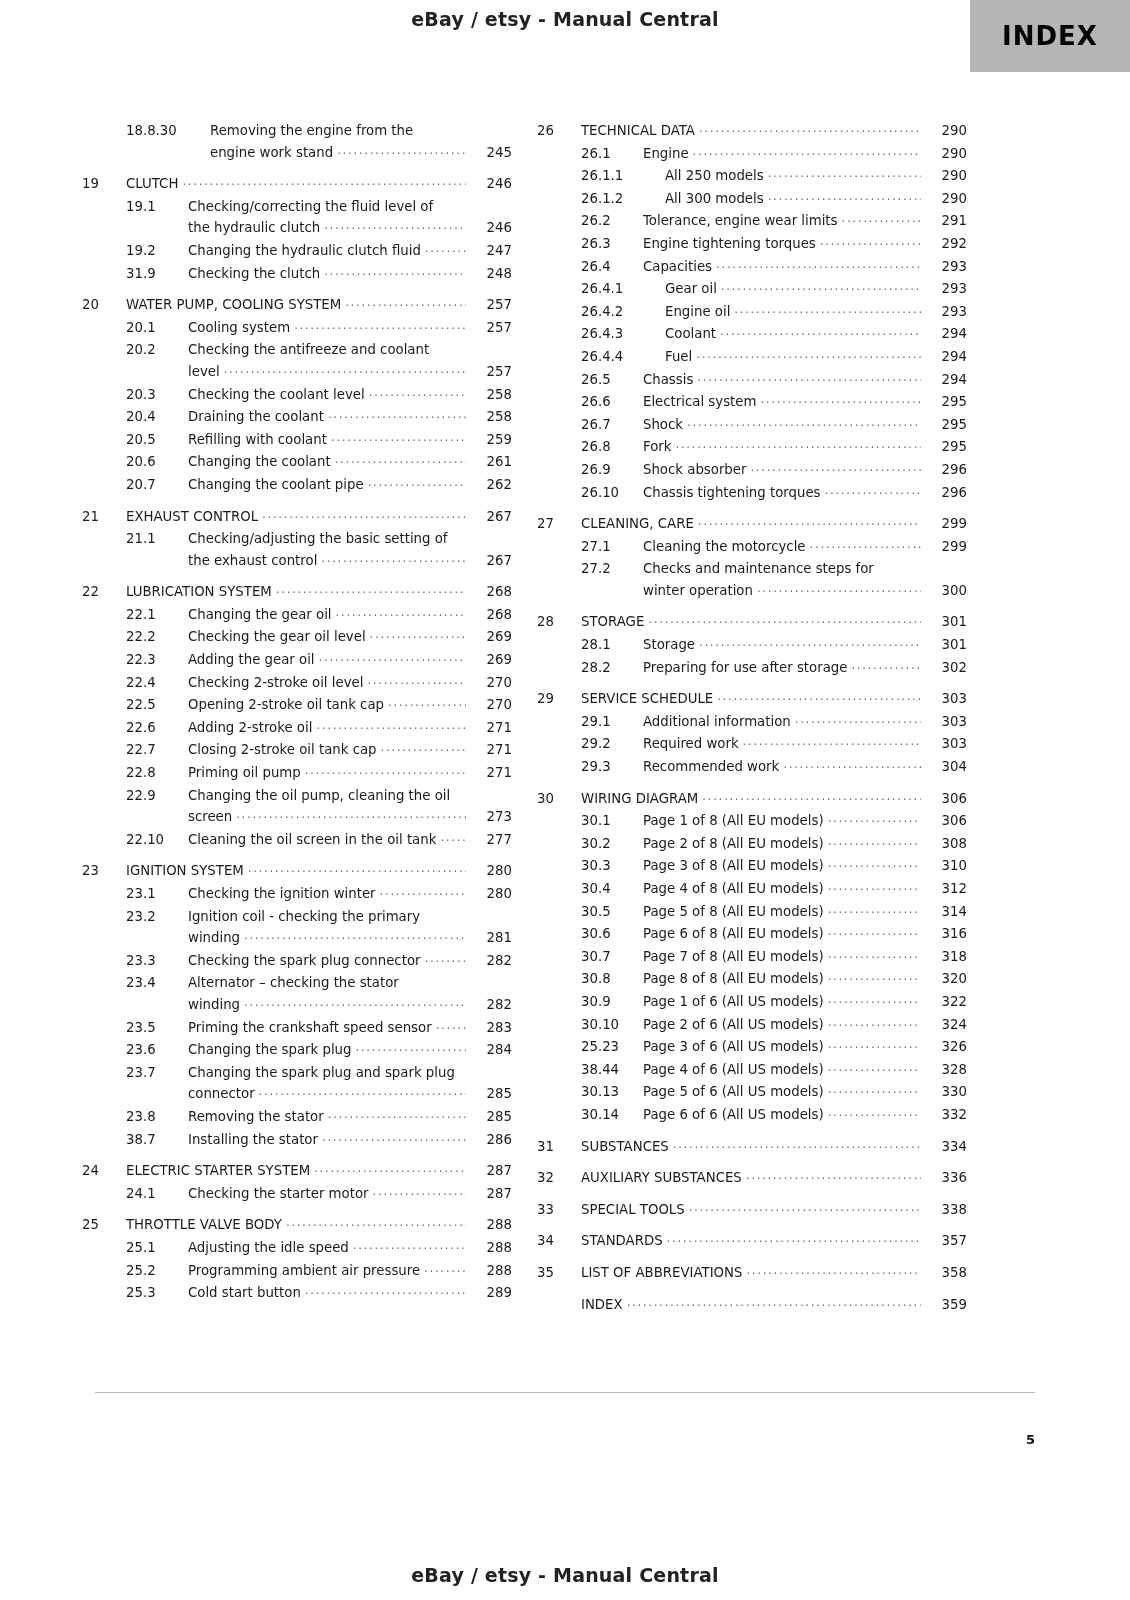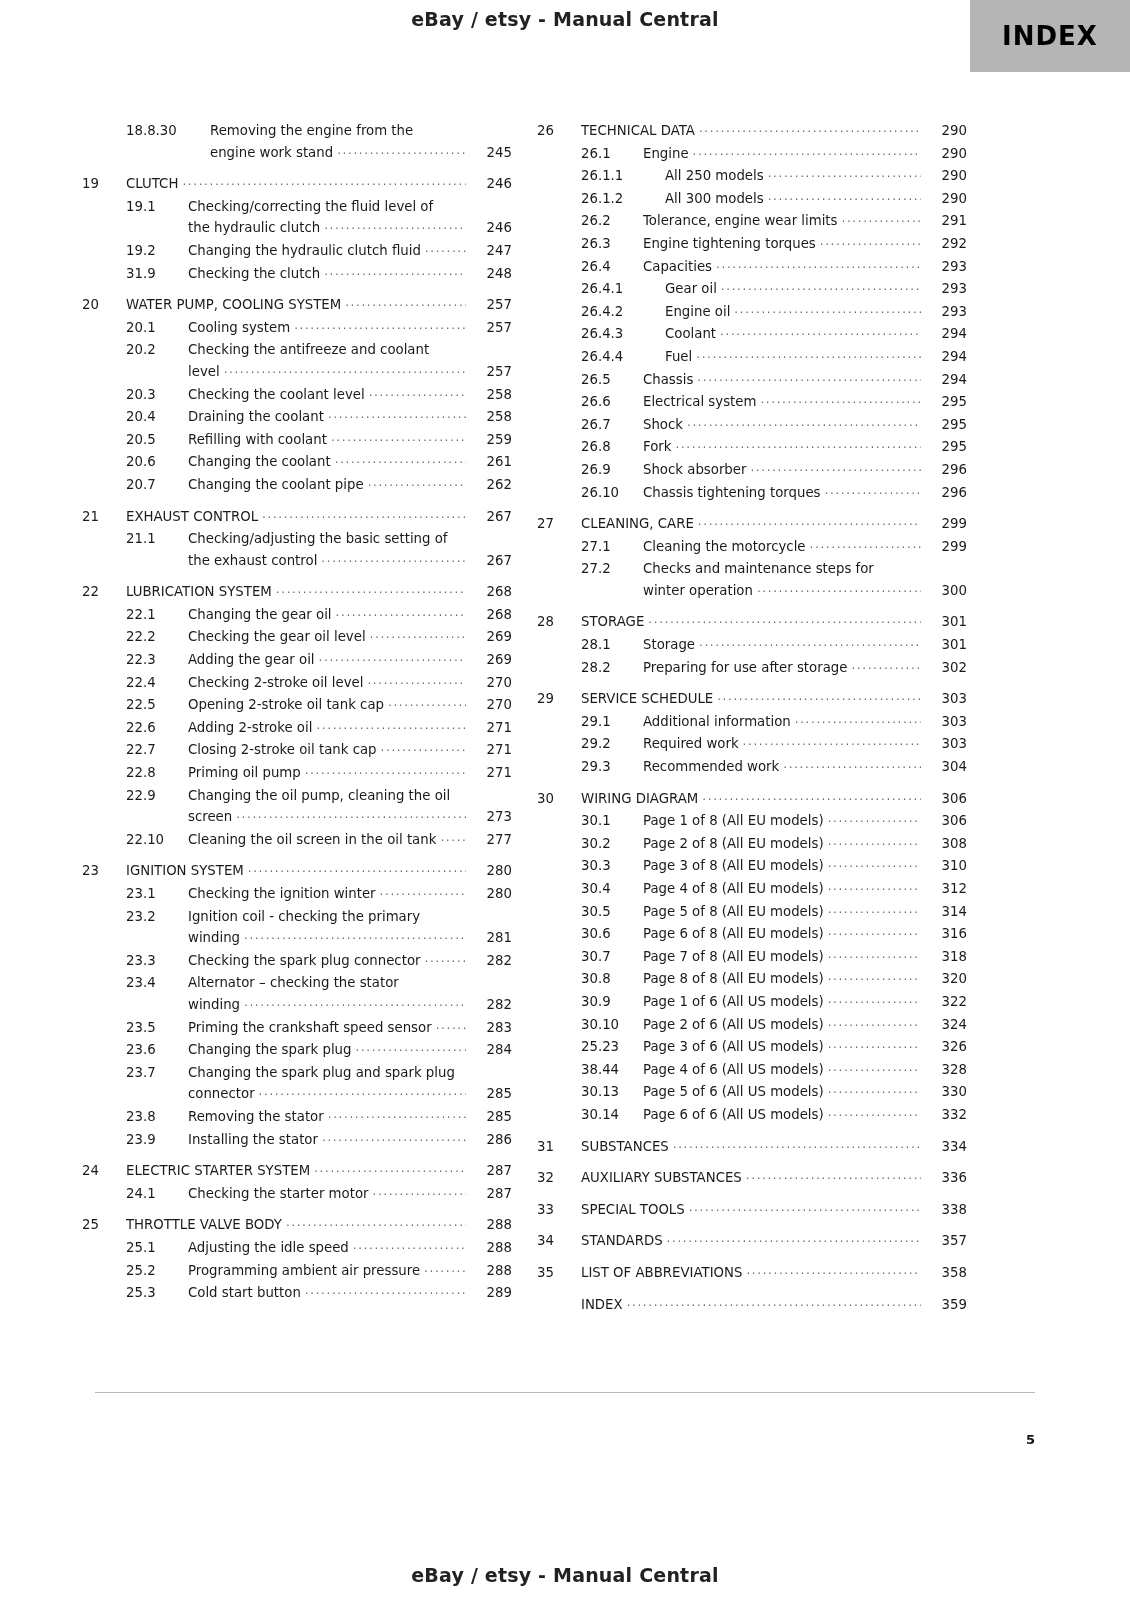--- a/index.html
+++ b/index.html
@@ -515,21 +515,21 @@
         <div class="num">23.8</div>
         <div class="title-wrap">
           <div class="lastline">
             <span class="txt">Removing the stator</span>
             <span class="dots">..........................................................................................</span>
             <span class="page">285</span>
           </div>
         </div>
       </div>
       <div class="row sub">
-        <div class="num">23.9</div>
+        <div class="num">38.7</div>
         <div class="title-wrap">
           <div class="lastline">
             <span class="txt">Installing the stator</span>
             <span class="dots">..........................................................................................</span>
             <span class="page">286</span>
           </div>
         </div>
       </div>
       <div class="row chapter">
         <div class="num">24</div>

